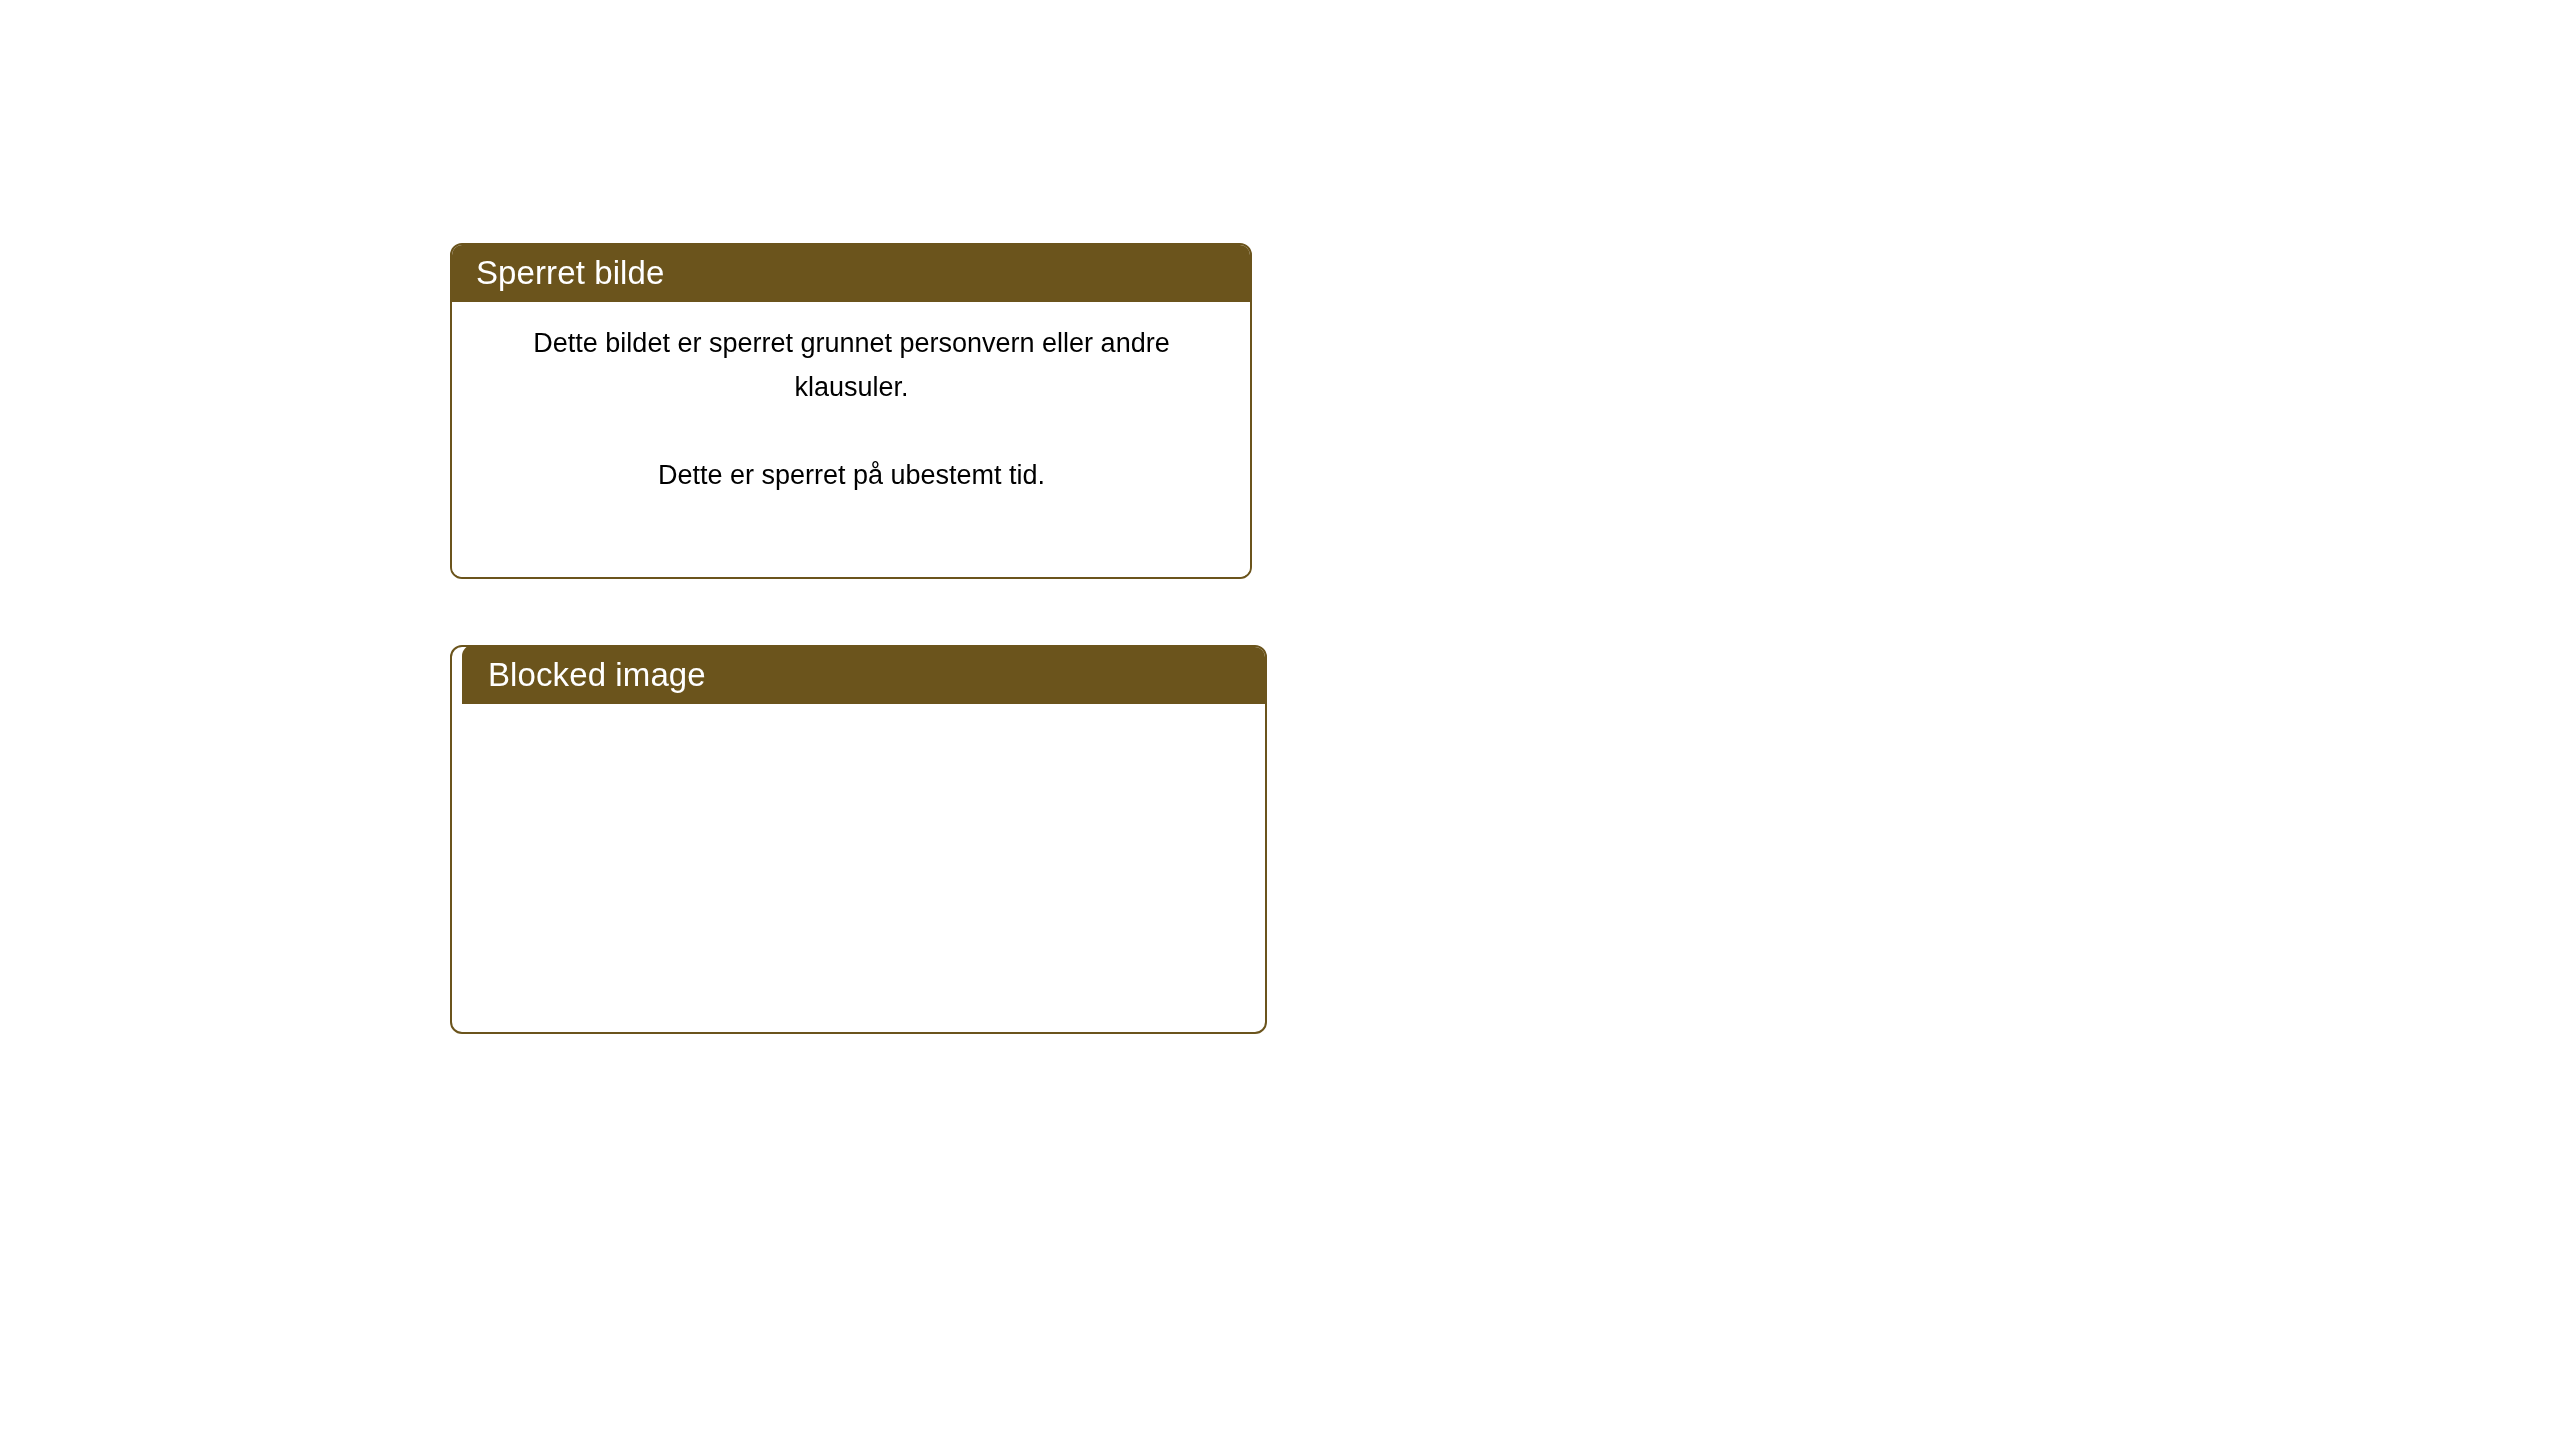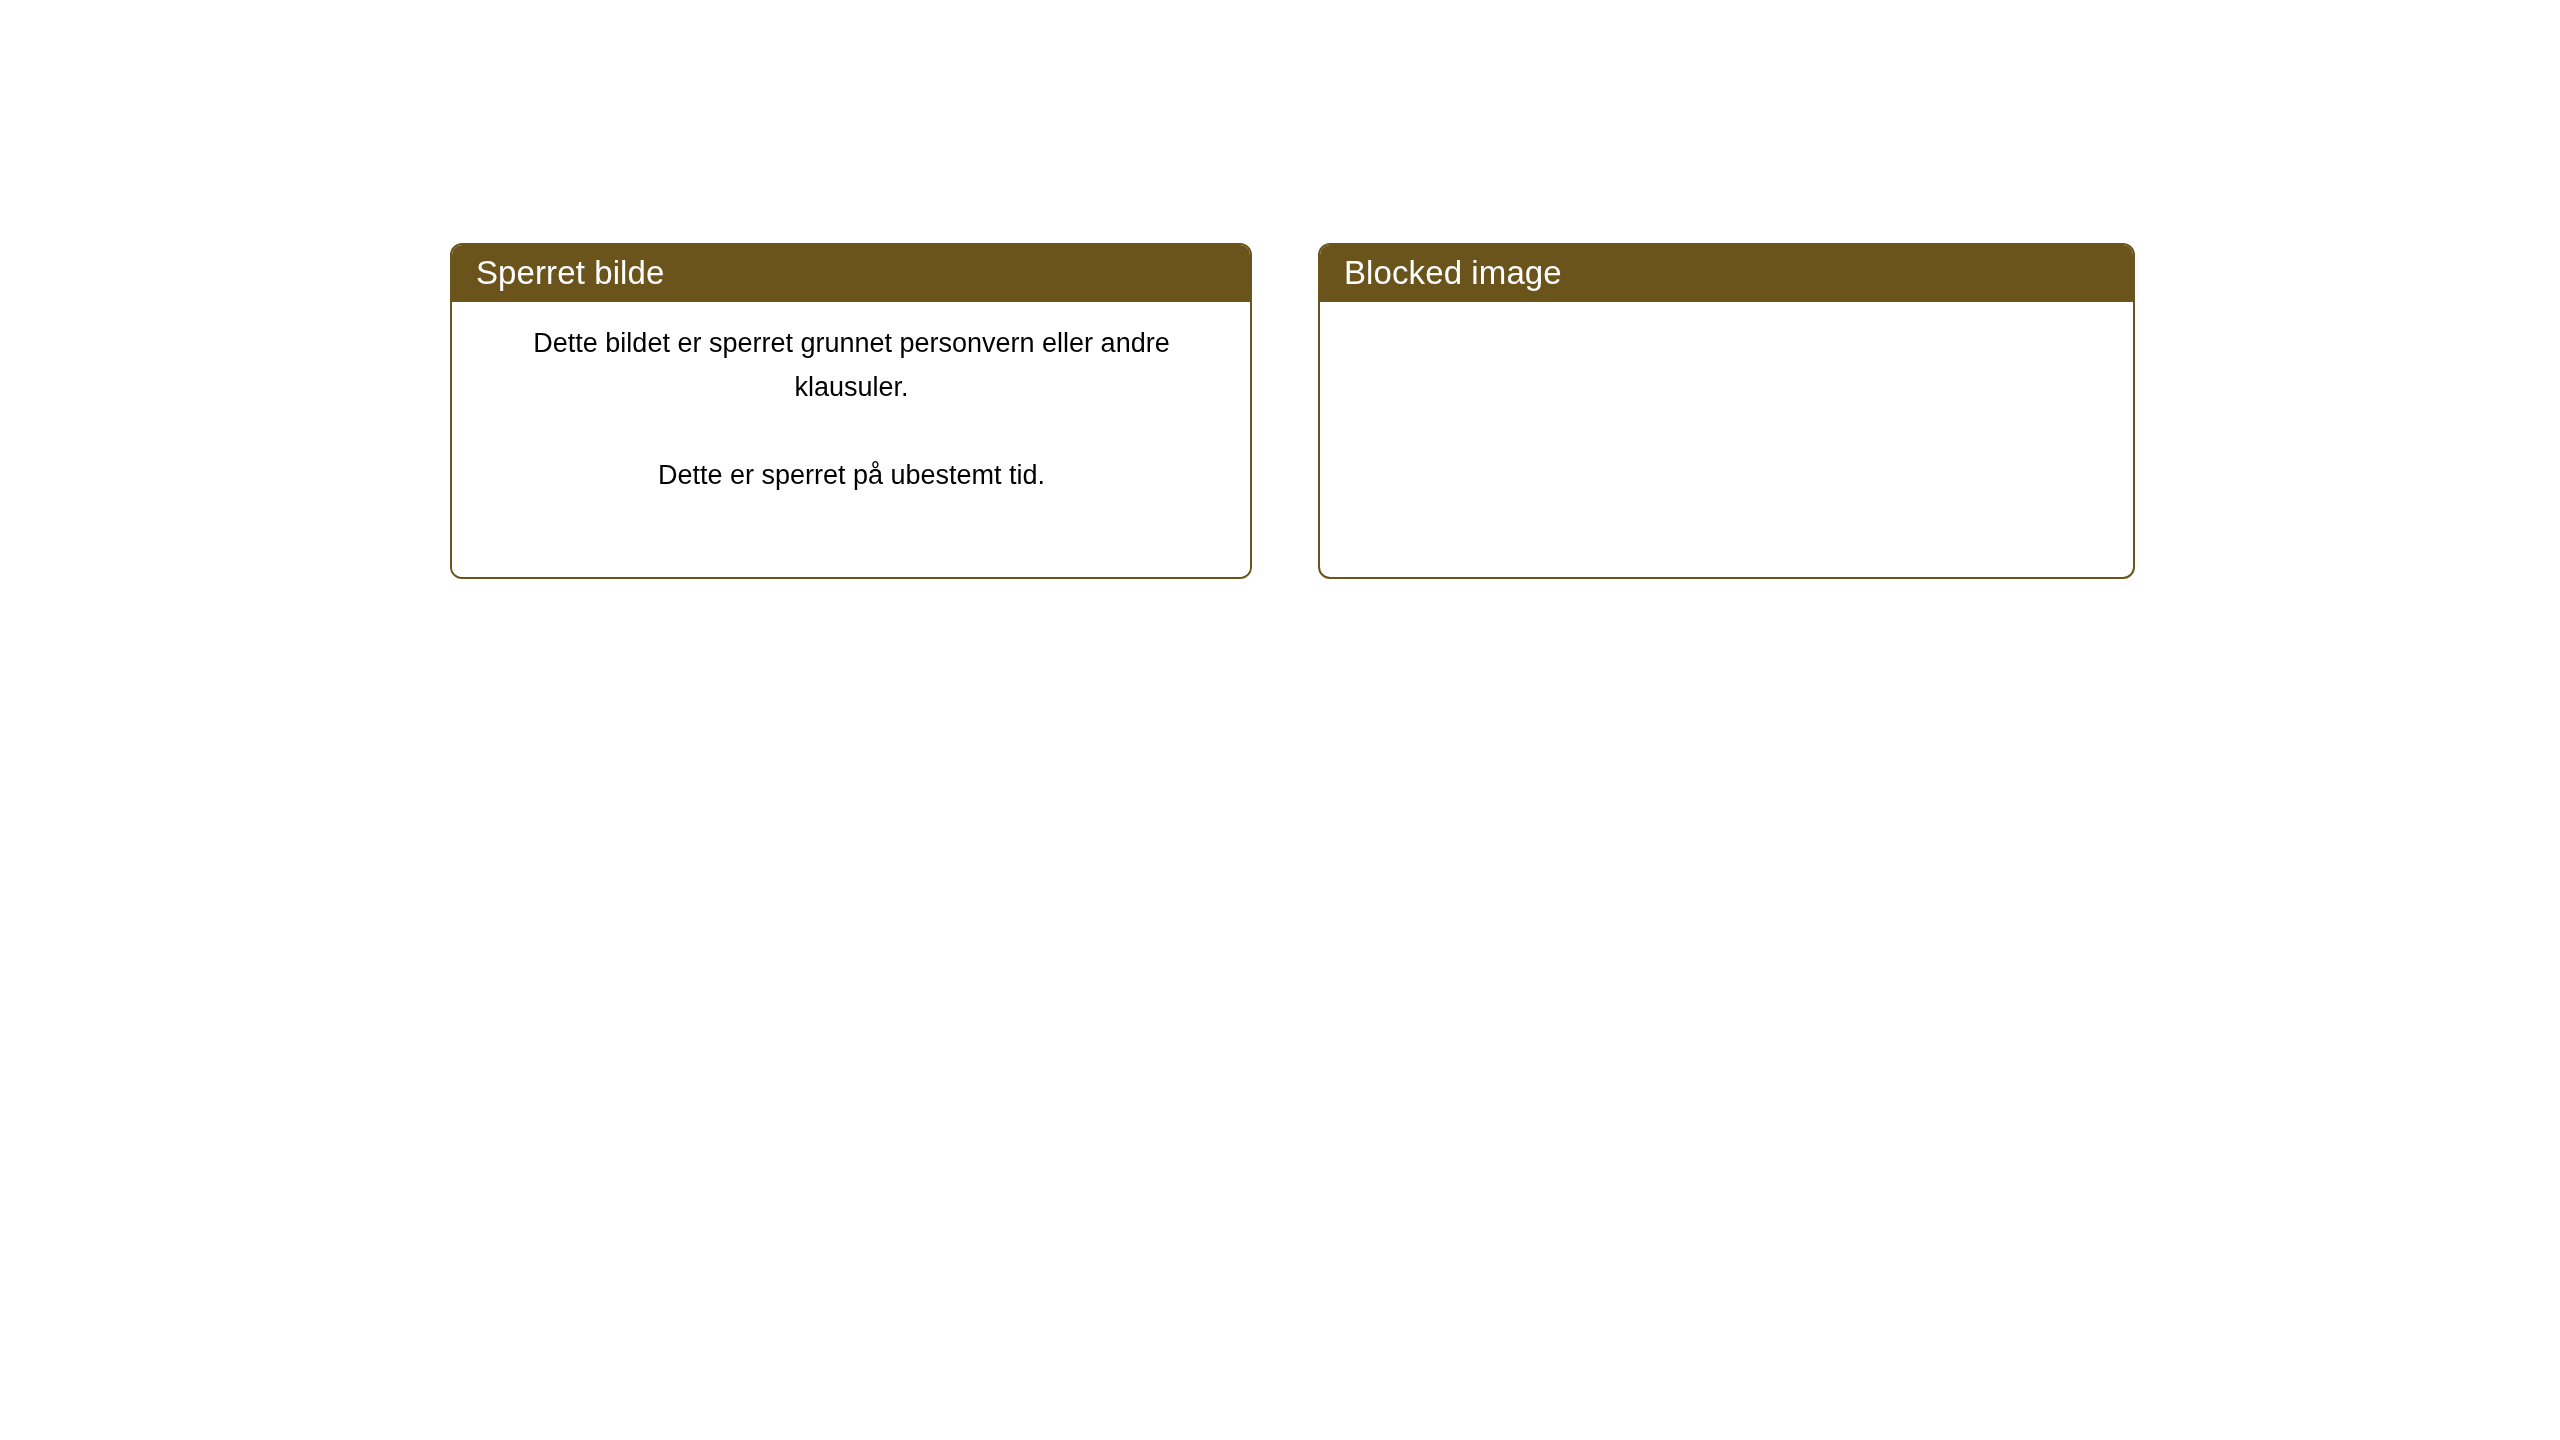--- a/index.html
+++ b/index.html
@@ -20,36 +20,37 @@
     width: 2560px;
     height: 1440px;
     background: #ffffff;
   }
 
   .cards-row {
     position: absolute;
     left: 450px;
     top: 243px;
     display: flex;
+    flex-direction: column;
     align-items: flex-start;
     gap: 66px;
   }
 
   .notice-card {
     background: #ffffff;
     border: 2px solid #6b541c;
     border-radius: 12px;
     box-sizing: border-box;
     overflow: hidden;
     display: flex;
     flex-direction: column;
   }
 
   .notice-card.lang-no { width: 802px; height: 336px; }
-  .notice-card.lang-en { width: 817px; height: 336px; }
+  .notice-card.lang-en { width: 817px; height: 389px; padding-left: 12px; }
 
   .card-header {
     background: #6b541c;
     height: 59px;
     flex: 0 0 59px;
     display: flex;
     align-items: center;
     box-sizing: border-box;
     padding: 0 0 0 26px;
     margin: -2px -2px 0 -2px;

